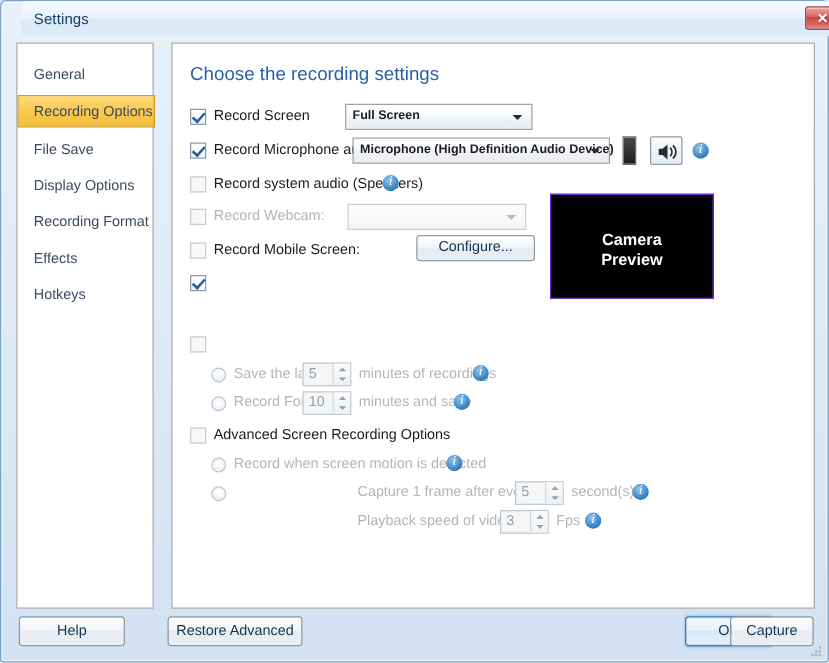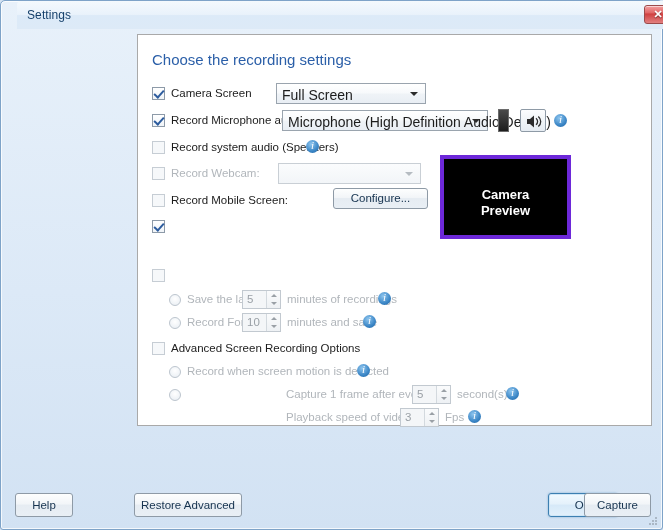--- a/index.html
+++ b/index.html
@@ -67,21 +67,21 @@
   }
   .side-item.selected {
     background: linear-gradient(180deg,#ffd97a 0%, #f9c94f 50%, #f3bf3d 100%);
     border: 1px solid #cf9b20;
     left: 0px; width: 110px;
     color: #3b4a63;
   }
 
   .content {
     position: absolute; left: 136px; top: 33px;
-    width: 515px; height: 392px;
+    width: 515px; height: 453px;
     background: #ffffff;
     border: 1px solid #a9a9a9;
   }
   .heading {
     position: absolute; left: 14px; top: 16px;
     font-size: 15px; color: #2b5fa8;
   }
 
   .chk {
     position: absolute;
@@ -123,22 +123,22 @@
 
   .combo {
     position: absolute;
     height: 21px;
     border: 1px solid #9aa4ae;
     background: linear-gradient(180deg,#ffffff 0%, #f7f9fb 48%, #eff3f7 52%, #e9eef4 100%);
     cursor: pointer;
   }
   .combo .ctext {
     position: absolute; left: 5px; top: 3px;
-    font-size: 14px; color: #1c1c1c;
-    white-space: nowrap; overflow: hidden;
+    font-size: 10px; color: #1c1c1c;
+    white-space: nowrap; overflow: hidden; font-weight: bold;
   }
   .combo .arrow {
     position: absolute; right: 7px; top: 8px;
     width: 0; height: 0;
     border-left: 4px solid transparent;
     border-right: 4px solid transparent;
     border-top: 4px solid #2b2b2b;
   }
   .combo.disabled {
     border-color: #c9cfd5;
@@ -214,21 +214,21 @@
     border: 1px solid #8e9aa6;
     border-radius: 2px;
     background: linear-gradient(180deg,#fcfdfe 0%, #f0f4f7 50%, #e6ecf2 100%);
     cursor: pointer;
   }
   .spk svg { position: absolute; left: 5px; top: 4px; }
 
   .preview {
     position: absolute;
     background: #000000;
-    border: 4px solid #6d28d9;
+    border: 1px solid #6d28d9;
     padding-left: 46px;
   }
   .preview .ptext {
     position: absolute; left: 0; right: 0; top: 28px;
     text-align: center;
     color: #ffffff; font-size: 13px; font-weight: bold;
     line-height: 16px;
   }
 
   
@@ -242,27 +242,36 @@
 </head>
 <body>
 
 <div class="window">
 
   <div class="titlebar">
     <div class="title-text">Settings</div>
     <div class="close-btn"></div>
   </div>
 
+  <div class="sidebar">
+    <div class="side-item" style="top:12px">General</div>
+    <div class="side-item selected" style="top:41px">Recording Options</div>
+    <div class="side-item" style="top:72px">File Save</div>
+    <div class="side-item" style="top:101px">Display Options</div>
+    <div class="side-item" style="top:130px">Recording Format</div>
+    <div class="side-item" style="top:159px">Effects</div>
+    <div class="side-item" style="top:188px">Hotkeys</div>
+  </div>
 
   <div class="content">
 
     <div class="heading">Choose the recording settings</div>
 
     <div class="chk checked" style="left:14px; top:52px"></div>
-    <div class="lbl" style="left:33px; top:52px">Camera Screen</div>
+    <div class="lbl" style="left:33px; top:52px">Record Screen</div>
     <div class="combo" style="left:138px; top:48px; width:150px">
       <div class="ctext">Full Screen</div>
       <div class="arrow"></div>
     </div>
 
     <div class="chk checked" style="left:14px; top:79px"></div>
     <div class="lbl" style="left:33px; top:79px">Record Microphone audio</div>
     <div class="combo" style="left:144px; top:75px; width:206px">
       <div class="ctext">Microphone (High Definition Audio Device)</div>
       <div class="arrow"></div>
@@ -340,21 +349,21 @@
     <div class="lbl dim" style="left:148px; top:376px">Playback speed of video:</div>
     <div class="spin" style="left:262px; top:373px; width:39px">
       <div class="sval">3</div>
       <div class="sbtns"></div>
     </div>
     <div class="lbl dim" style="left:307px; top:376px">Fps</div>
     <div class="info" style="left:330px; top:375px"></div>
 
   </div>
 
-  <div class="btn footer-btn" style="left:14px; top:492px; width:58px">Help</div>
+  <div class="btn footer-btn" style="left:14px; top:492px; width:85px">Help</div>
   <div class="btn footer-btn" style="left:133px; top:492px; width:108px">Restore Advanced</div>
   <div class="btn footer-btn focus" style="left:508px; top:492px; width:70px">OK</div>
   <div class="btn footer-btn" style="left:583px; top:492px; width:67px">Capture</div>
 
   <svg class="resize-grip" viewBox="0 0 11 11">
     <g fill="#8a95a1">
       <rect x="8" y="8" width="2" height="2"></rect>
       <rect x="5" y="8" width="2" height="2"></rect>
       <rect x="8" y="5" width="2" height="2"></rect>
       <rect x="2" y="8" width="2" height="2"></rect>

